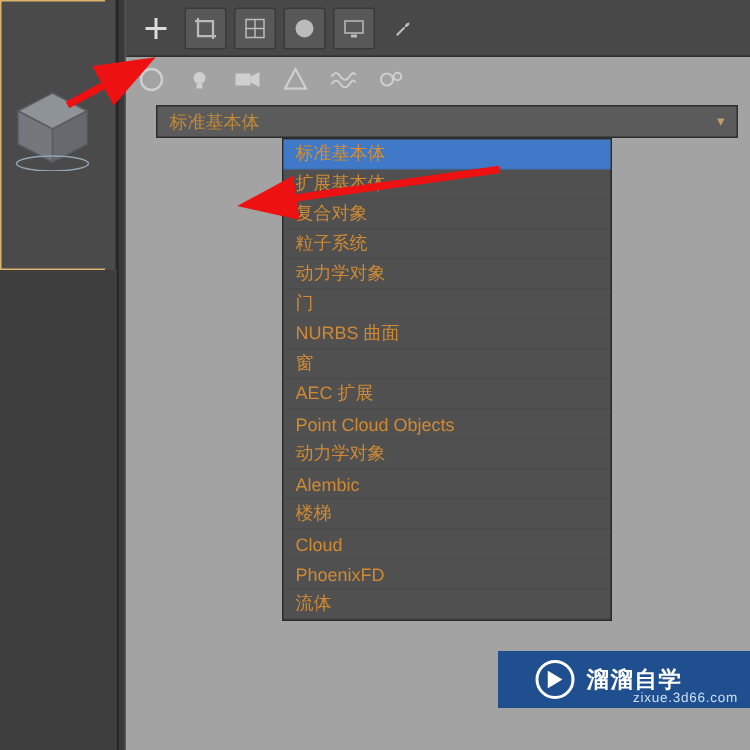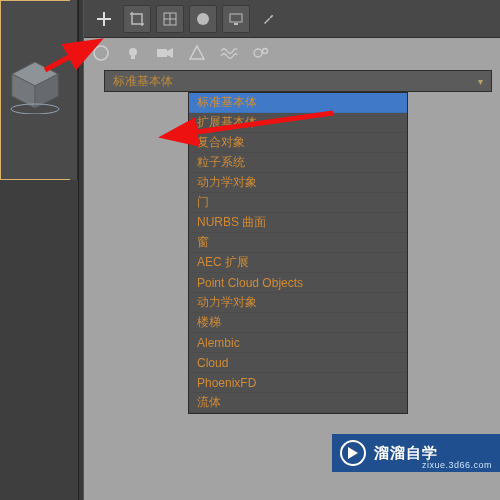--- a/index.html
+++ b/index.html
@@ -133,21 +133,21 @@
     pointer-events: none;
   }
   .watermark {
     position: absolute;
     right: 0; bottom: 28px;
     height: 38px;
     width: 168px;
     background: #1f4f8e;
     display: flex;
     align-items: center;
-    padding: 0 8px;
+    padding: 0 25px;
     gap: 8px;
     color: #fff;
   }
   .watermark .play {
     width: 26px; height: 26px;
     border: 2px solid #fff;
     border-radius: 50%;
     display: flex; align-items: center; justify-content: center;
   }
   .watermark .cn { font-size: 15px; font-weight: 600; letter-spacing: 1px; }
@@ -255,22 +255,22 @@
       <div class="list-item">扩展基本体</div>
       <div class="list-item">复合对象</div>
       <div class="list-item">粒子系统</div>
       <div class="list-item">动力学对象</div>
       <div class="list-item">门</div>
       <div class="list-item">NURBS 曲面</div>
       <div class="list-item">窗</div>
       <div class="list-item">AEC 扩展</div>
       <div class="list-item">Point Cloud Objects</div>
       <div class="list-item">动力学对象</div>
+      <div class="list-item">Alembic</div>
       <div class="list-item">楼梯</div>
-      <div class="list-item">Alembic</div>
       <div class="list-item">Cloud</div>
       <div class="list-item">PhoenixFD</div>
       <div class="list-item">流体</div>
     </div>
 
 </div>
 
 <svg class="red-arrow" style="left:40px;top:35px" width="70" height="40">
   <defs>
       <marker id="ah1" markerWidth="8" markerHeight="8" refX="6" refY="3" orient="auto">

